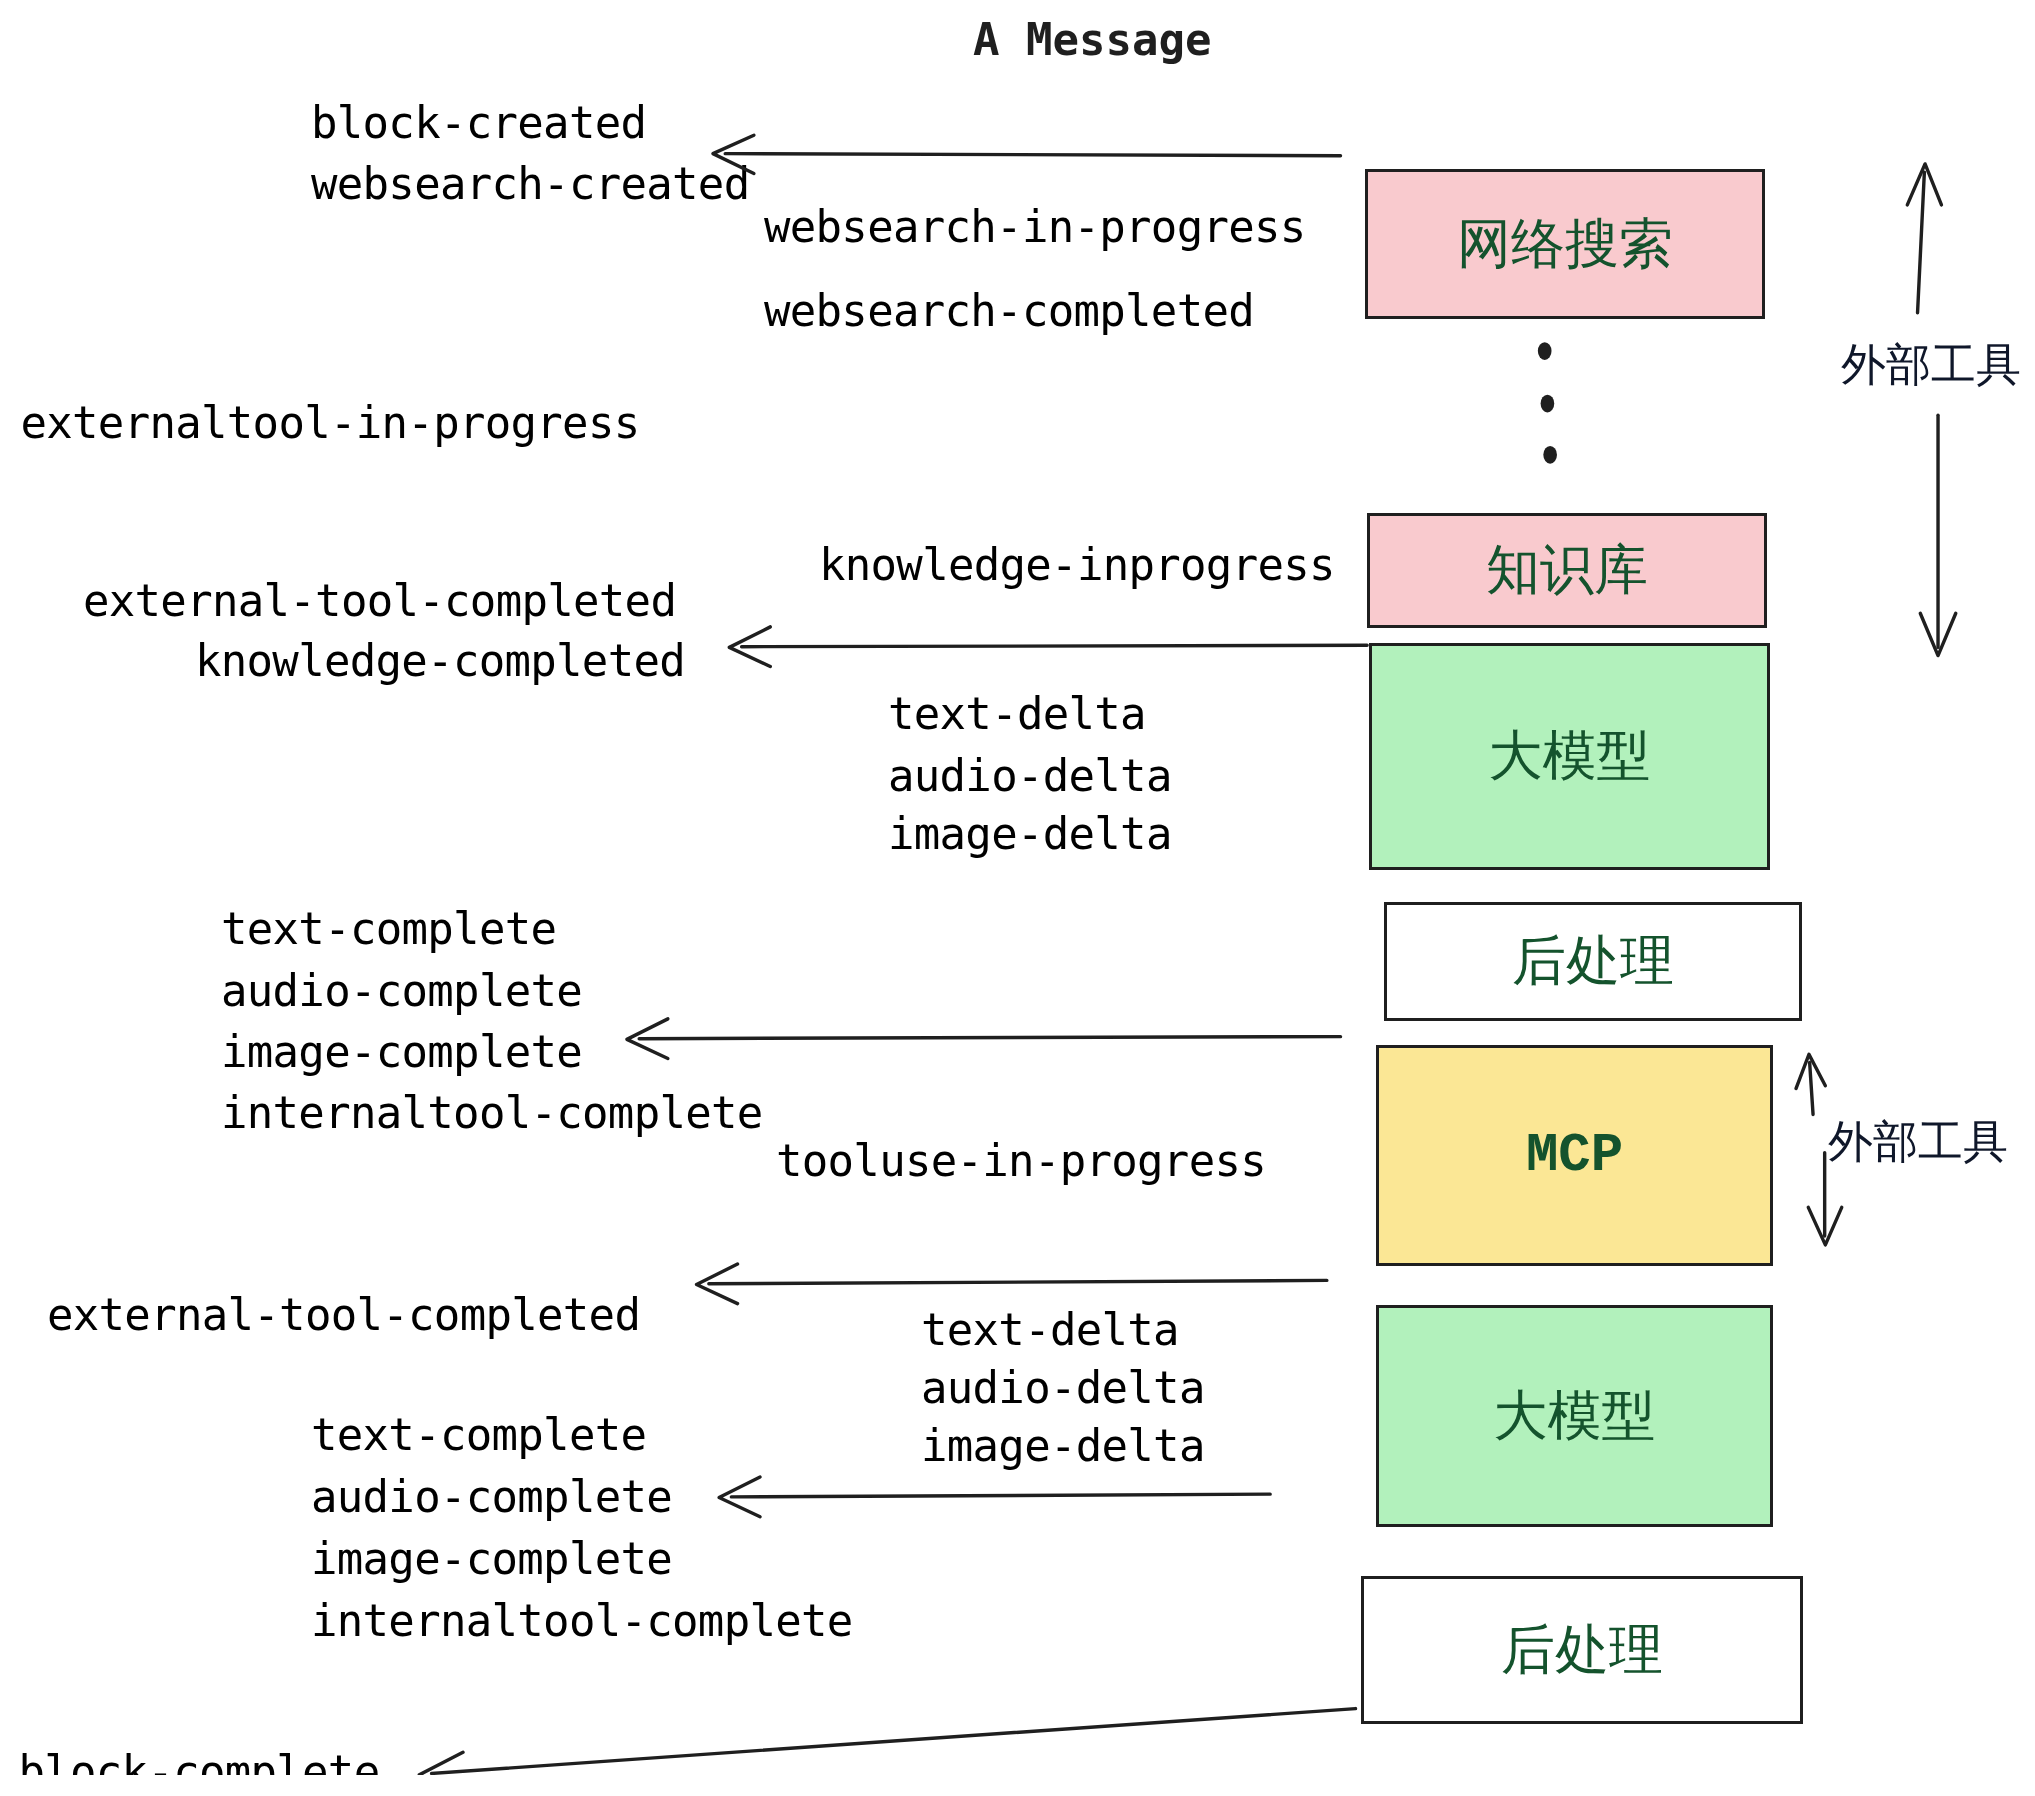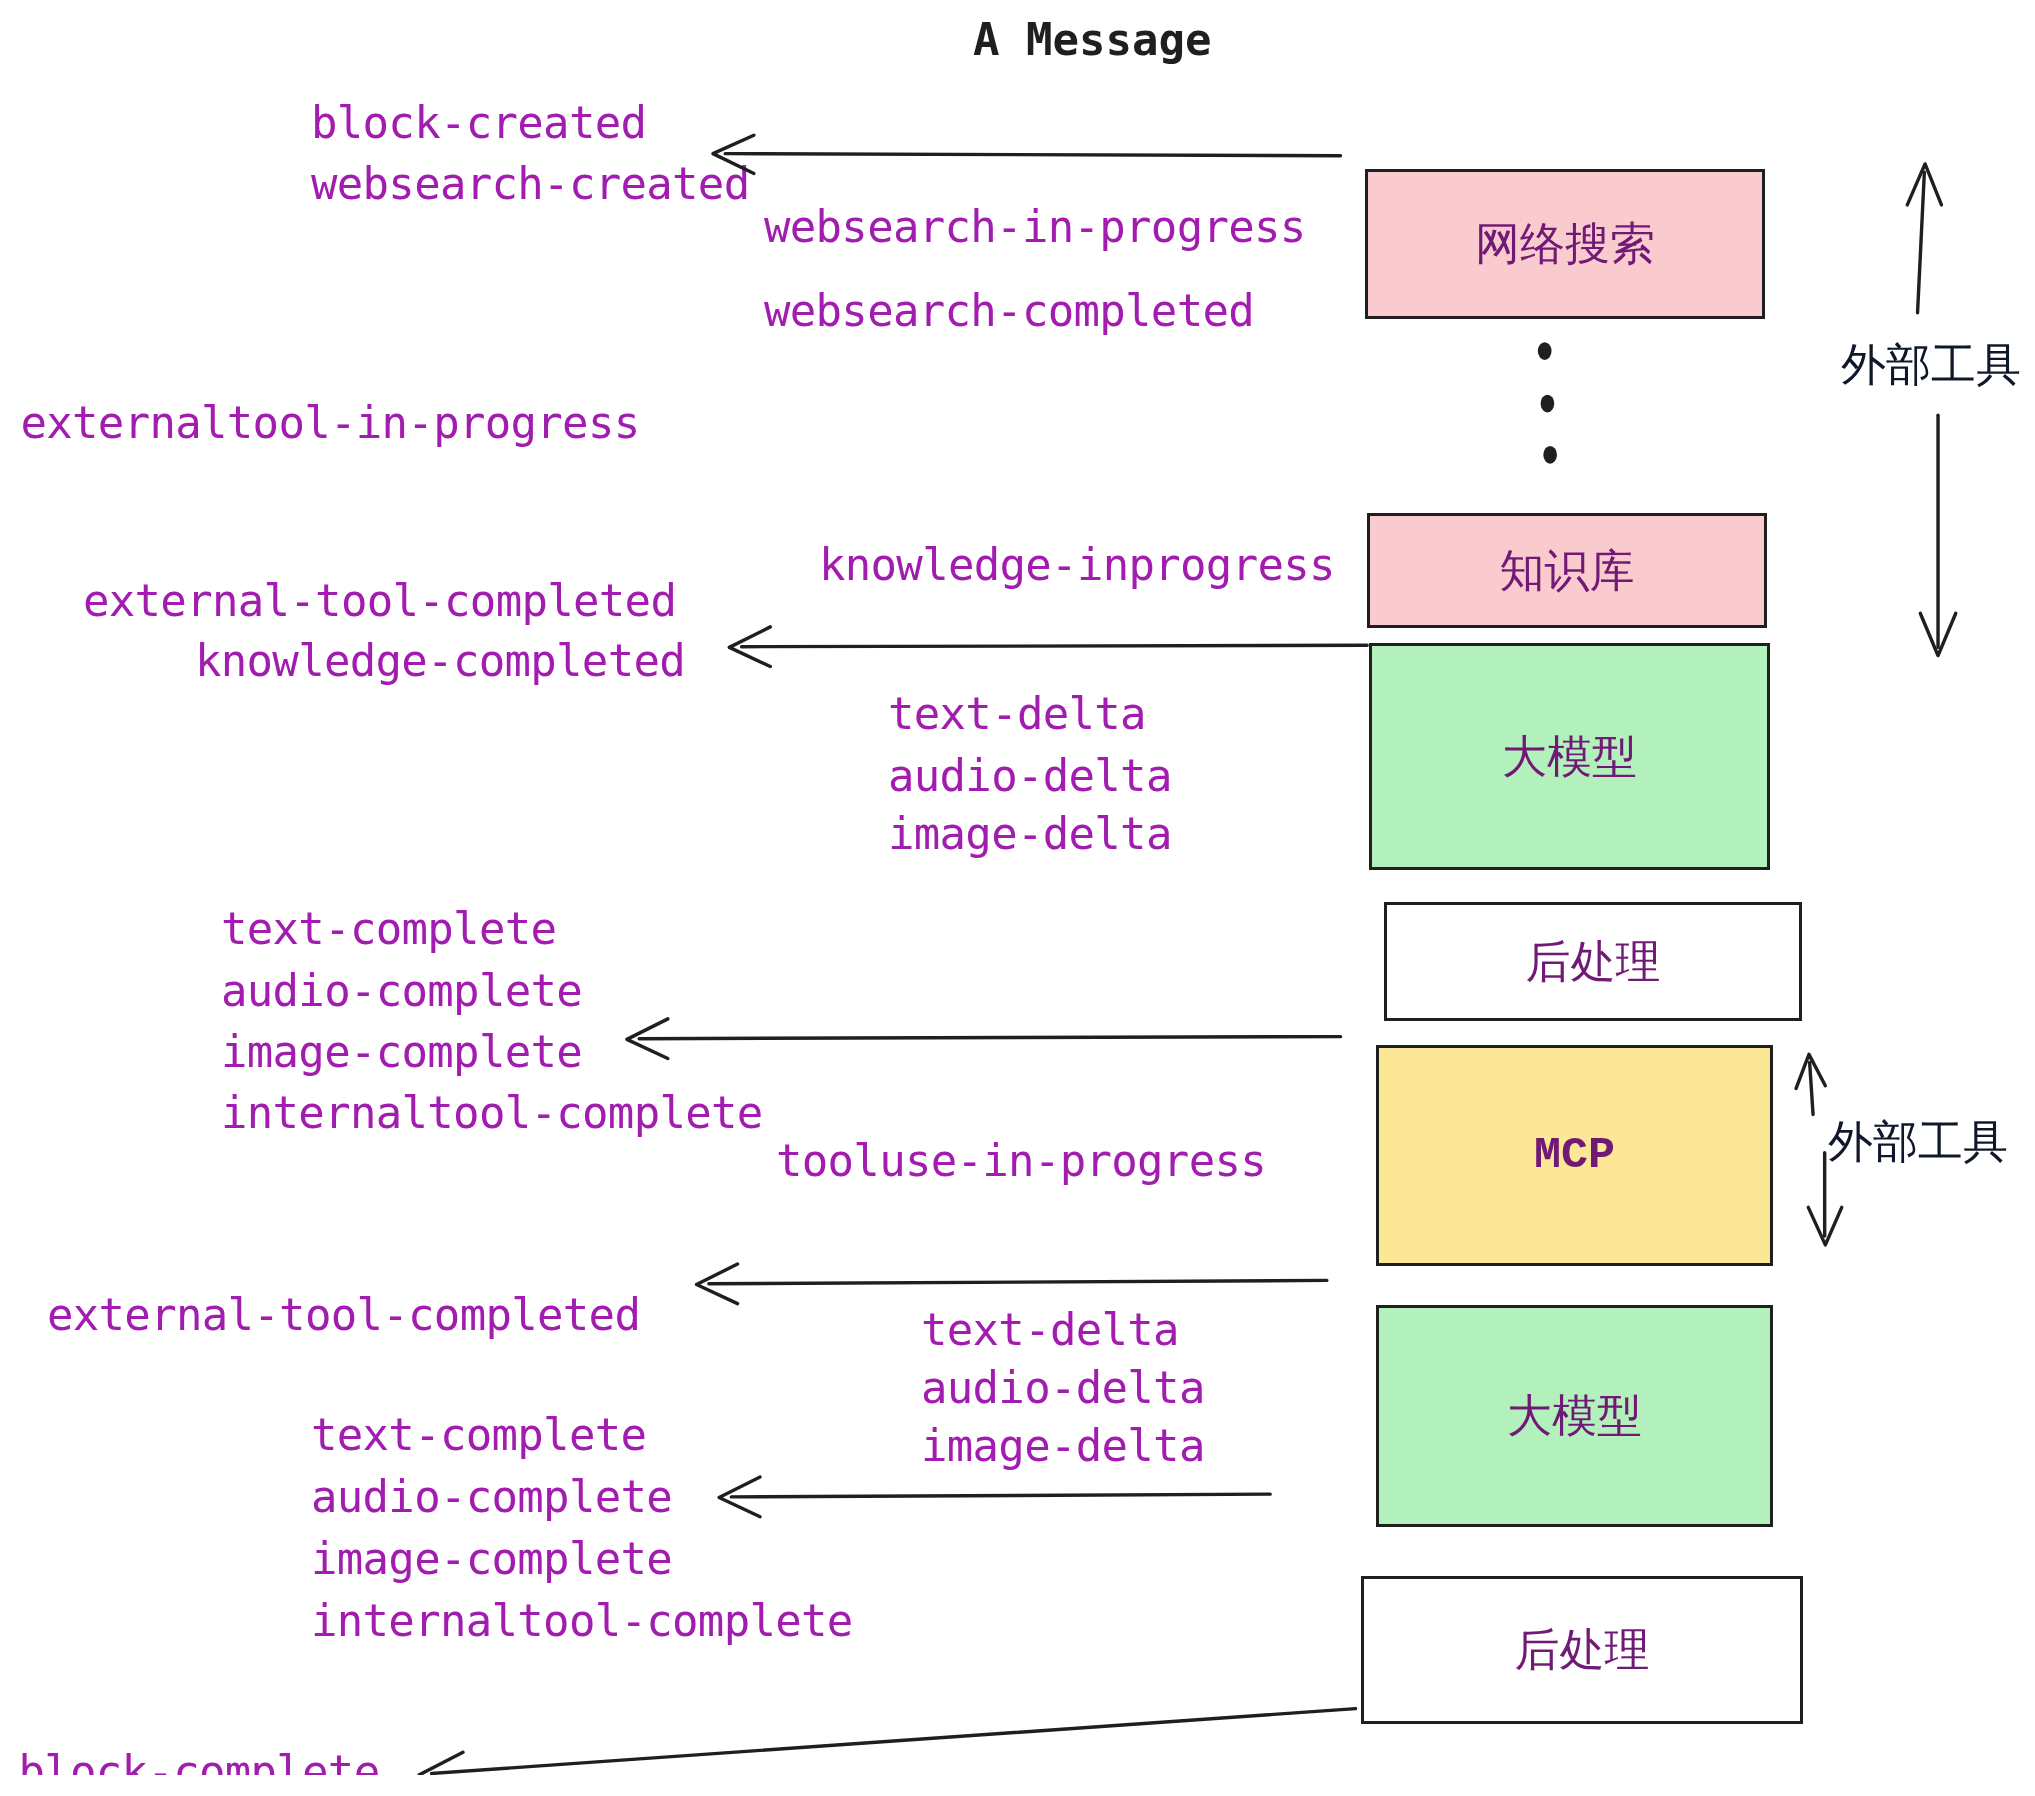--- a/index.html
+++ b/index.html
@@ -9,41 +9,41 @@
     background:#ffffff;
     font-family:"DejaVu Sans Mono","Liberation Mono",monospace;
     color:#1f1f1f;
     overflow:hidden;
   }
   .evt{
     position:absolute;
     font-size:44px;
     line-height:46px;
     white-space:nowrap;
-    color:#a21caf;
+    color:#000000;
     font-weight:500;
     letter-spacing:-0.7px;
   }
   .title{
     position:absolute;
     font-size:44px;
     font-weight:600;
     white-space:nowrap;
   }
   .box{
     position:absolute;
     border:3.4px solid #1f1f1f;
     box-sizing:border-box;
     display:flex;
     align-items:center;
     justify-content:center;
     font-family:"DejaVu Sans","Liberation Sans",sans-serif;
-    font-size:45px;
+    font-size:54px;
     font-weight:500;
-    color:#701a75;
+    color:#14532d;
   }
   .box.mono{font-family:Liberation Mono, monospace;font-weight:600;}
   .sideLabel{
     position:absolute;
     font-family:"DejaVu Sans","Liberation Sans",sans-serif;
     font-size:45px;
     font-weight:500;
     white-space:nowrap;
     color:#0f172a;
   }

